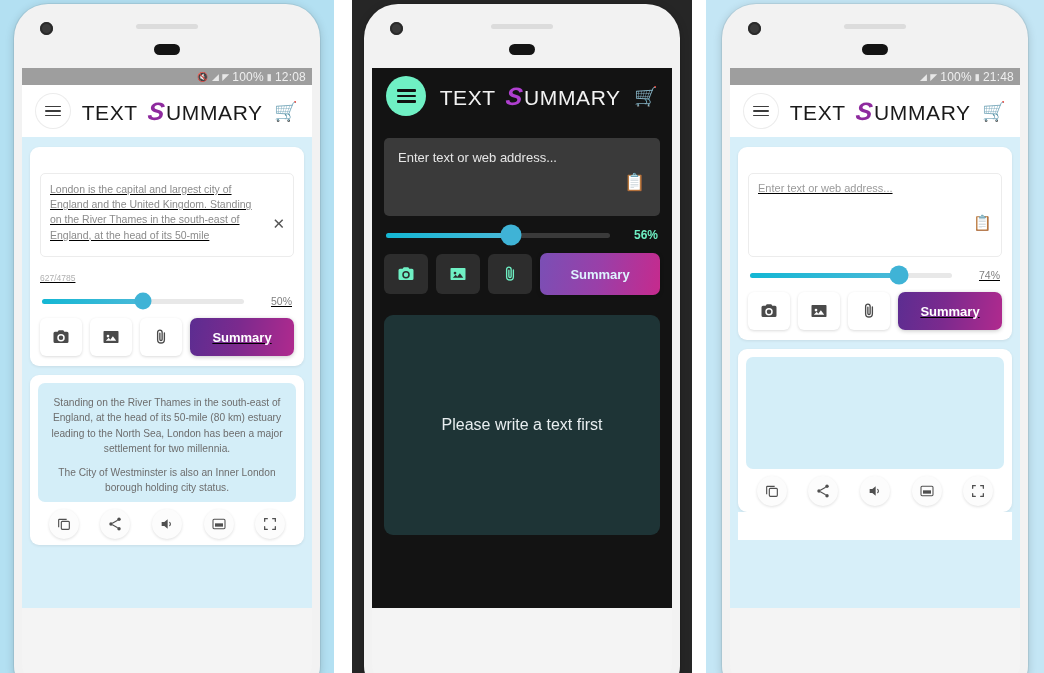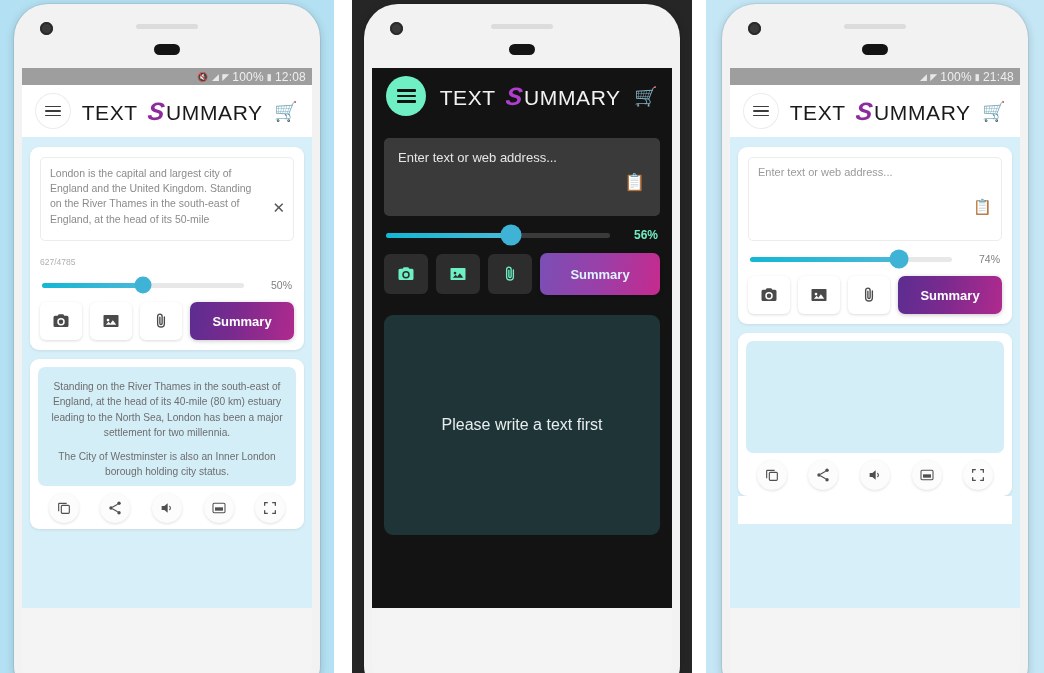--- a/index.html
+++ b/index.html
@@ -82,22 +82,23 @@
   }
   .brand-dark .s { color: #b03fd0; }
   .cart { flex: none; font-size: 19px; color: #2a2a2a; line-height: 1; }
   .cart-dark { color: #6ff0c4; }
 
   
   .appbody { background: #d7eff9; padding: 10px 8px; height: calc(100% - 69px); }
   .appbody-dark { background: #131313; padding: 14px 12px; height: calc(100% - 56px); }
 
   .card {
-    background: #fff; border-radius: 9px; padding: 10px 10px 10px;
+    background: #fff; border-radius: 9px; padding: 26px 10px 10px;
     box-shadow: 0 1px 3px rgba(0,0,0,.08);
+    text-decoration: underline;
   }
 
   
   .input-wrap {
     position: relative; border: 1px solid #ececec; border-radius: 5px;
     padding: 8px 36px 6px 9px; min-height: 84px;
   }
   .input-text { font-size: 10.5px; line-height: 1.45; color: #8b8b8b; }
   .placeholder { font-size: 11px; color: #9a9a9a; }
   .clear-x {
@@ -249,21 +250,21 @@
                     <path d="M16.5 6.5v9a4.5 4.5 0 01-9 0V5.8a3 3 0 016 0v9.4a1.5 1.5 0 01-3 0V7"></path>
                   </svg>
               </div>
               <div class="summary-btn">Summary</div>
             </div>
           </div>
 
           <div class="out-card">
             <div class="out-box">
               <div class="out-text">
-                <p>Standing on the River Thames in the south-east of England, at the head of its 40-mile (80 km) estuary leading to the North Sea, London has been a major settlement for two millennia.</p>
+                <p>Standing on the River Thames in the south-east of England, at the head of its 50-mile (80 km) estuary leading to the North Sea, London has been a major settlement for two millennia.</p>
                 <p>The City of Westminster is also an Inner London borough holding city status.</p>
               </div>
             </div>
             <div class="tool-row">
               <div class="tool-btn">
                 <svg class="tool-ico" viewBox="0 0 24 24" fill="none" stroke="currentColor" stroke-width="1.7">
                     <rect x="8" y="8" width="12" height="12" rx="1.5"></rect>
                     <path d="M16 5H5a1 1 0 00-1 1v11"></path>
                   </svg>
               </div>

